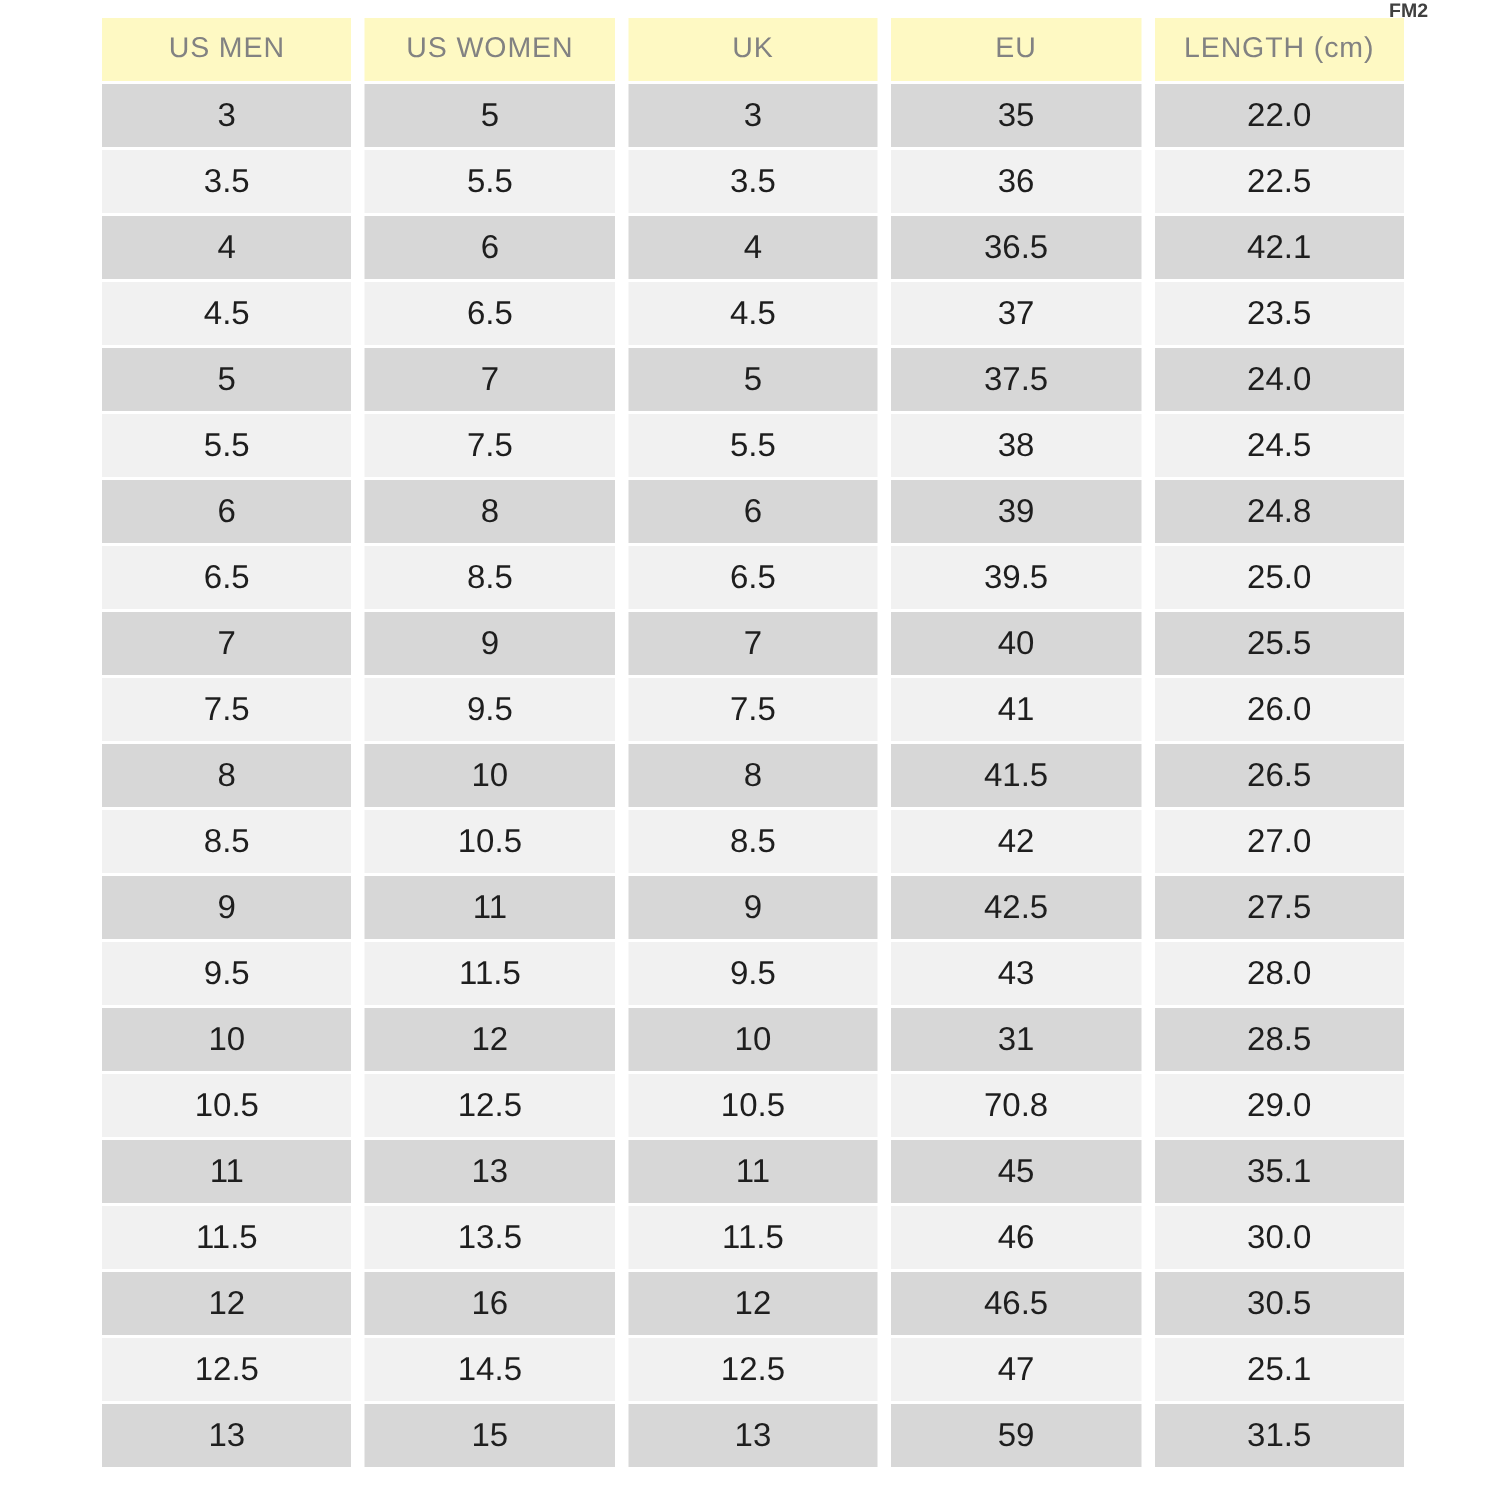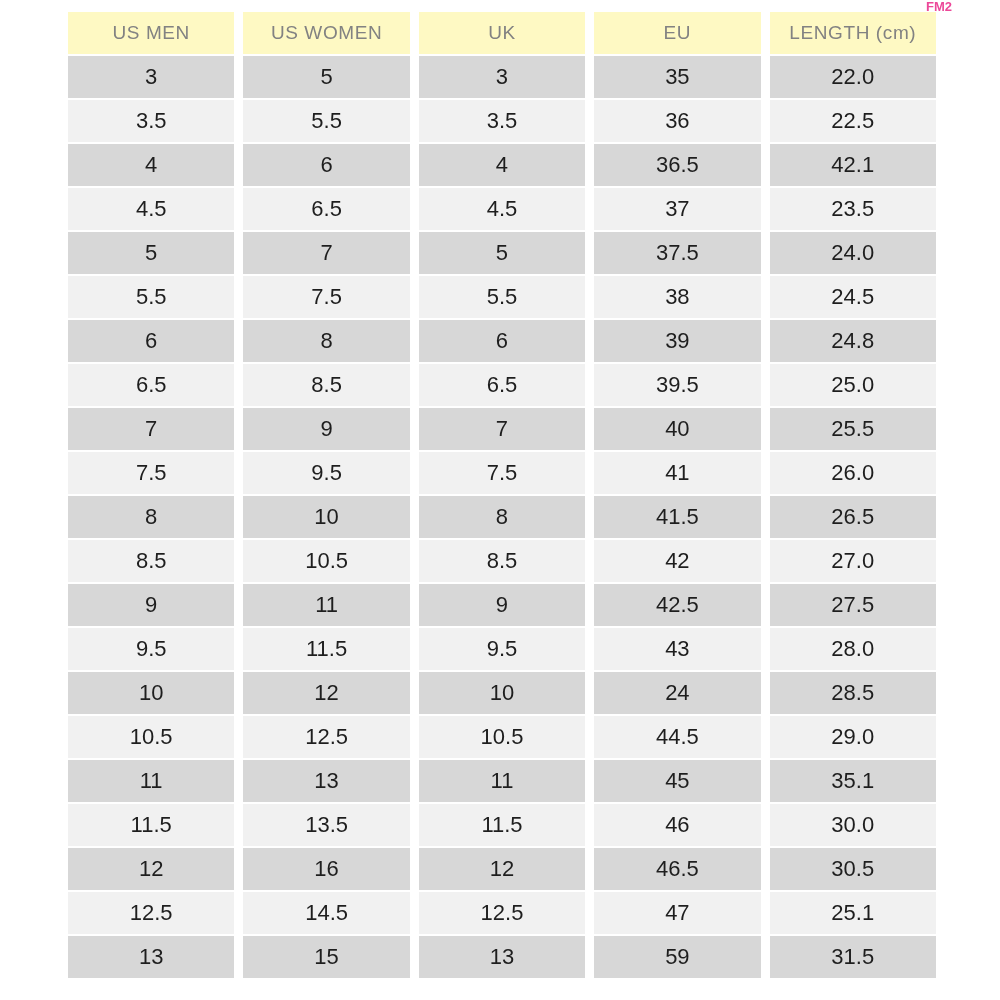--- a/index.html
+++ b/index.html
@@ -10,21 +10,21 @@
     height: 1000px;
     font-family: "Liberation Sans", "DejaVu Sans", sans-serif;
     position: relative;
   }
   .watermark {
     position: absolute;
     top: -1px;
     left: 902px;
     font-size: 13px;
     font-weight: 700;
-    color: #ec4899;
+    color: #404040;
     letter-spacing: 0px;
     padding-left: 24px;
   }
   table.size-table {
     table-layout: fixed;
     border-collapse: separate;
     border-spacing: 9px 2px;
     margin: 10px 0 0 59px;
     width: 886px;
   }
@@ -169,28 +169,28 @@
         <td>9.5</td>
         <td>11.5</td>
         <td>9.5</td>
         <td>43</td>
         <td>28.0</td>
       </tr>
       <tr>
         <td>10</td>
         <td>12</td>
         <td>10</td>
-        <td>24</td>
+        <td>31</td>
         <td>28.5</td>
       </tr>
       <tr>
         <td>10.5</td>
         <td>12.5</td>
         <td>10.5</td>
-        <td>44.5</td>
+        <td>70.8</td>
         <td>29.0</td>
       </tr>
       <tr>
         <td>11</td>
         <td>13</td>
         <td>11</td>
         <td>45</td>
         <td>35.1</td>
       </tr>
       <tr>

